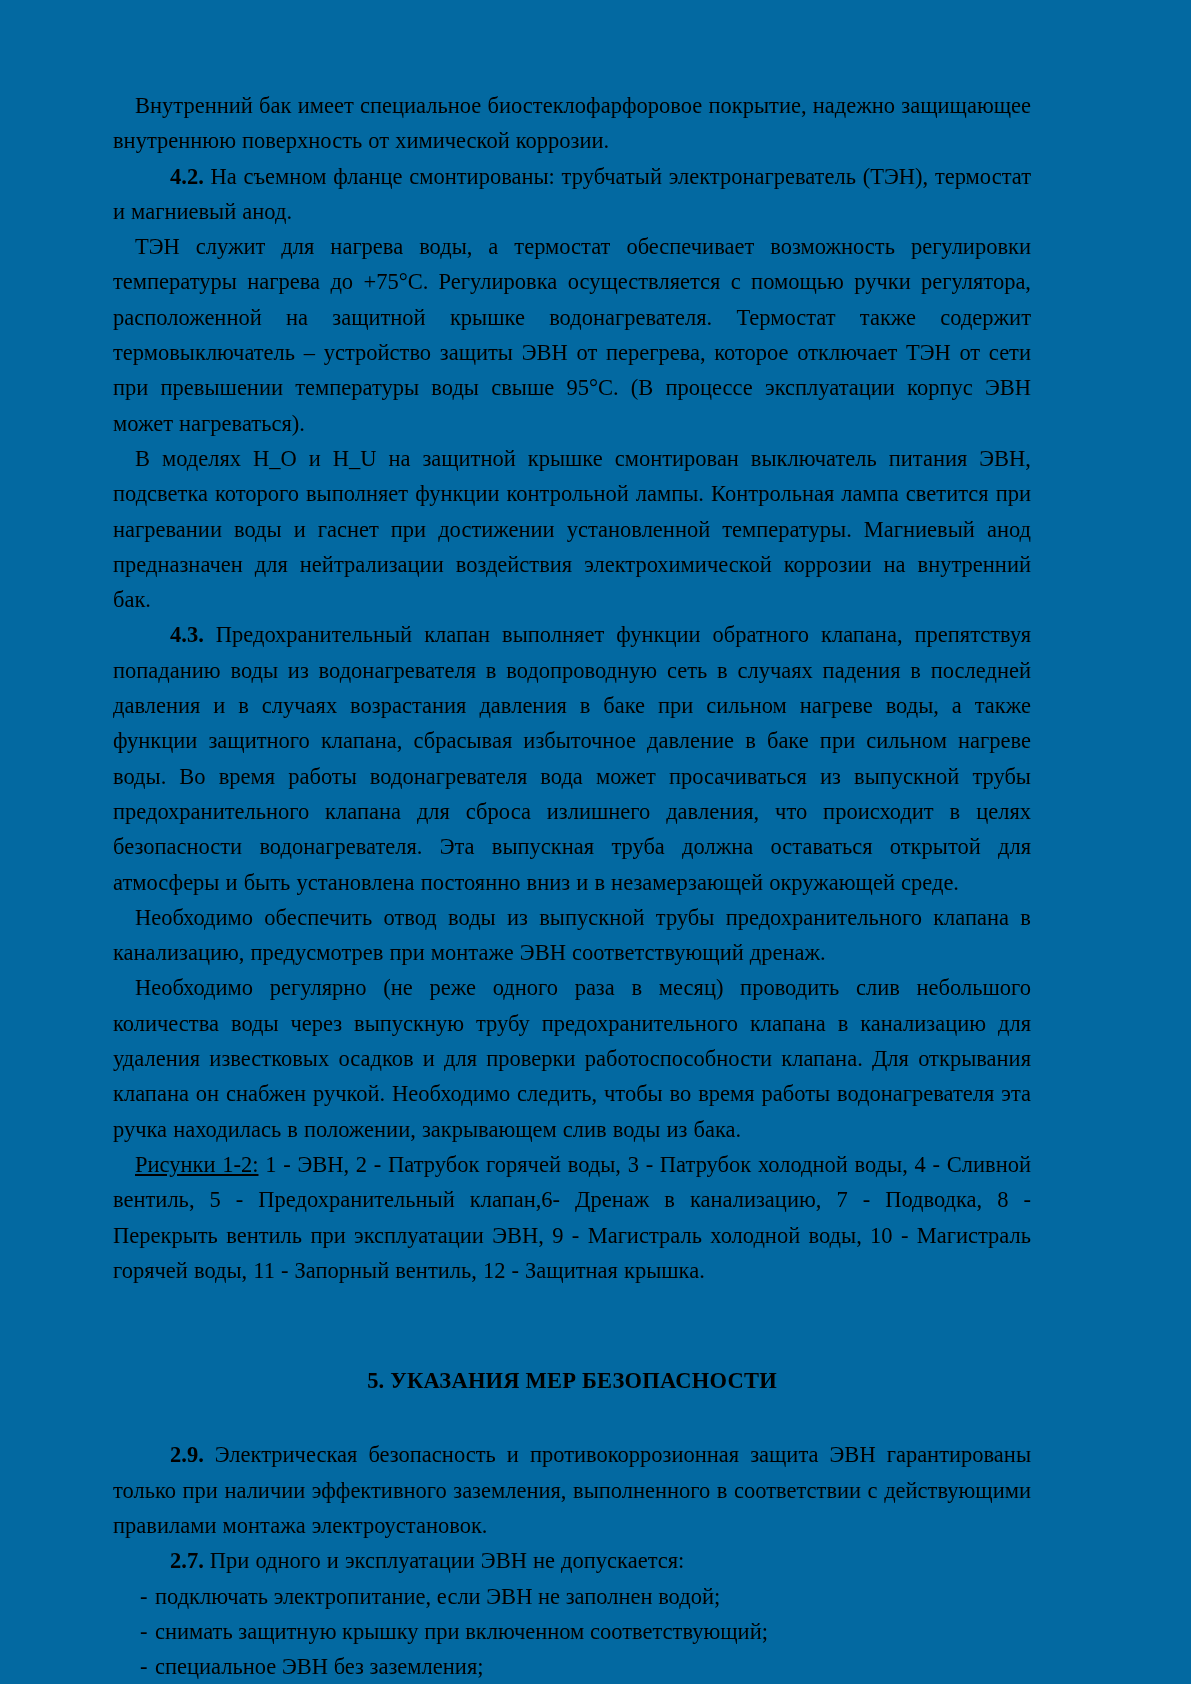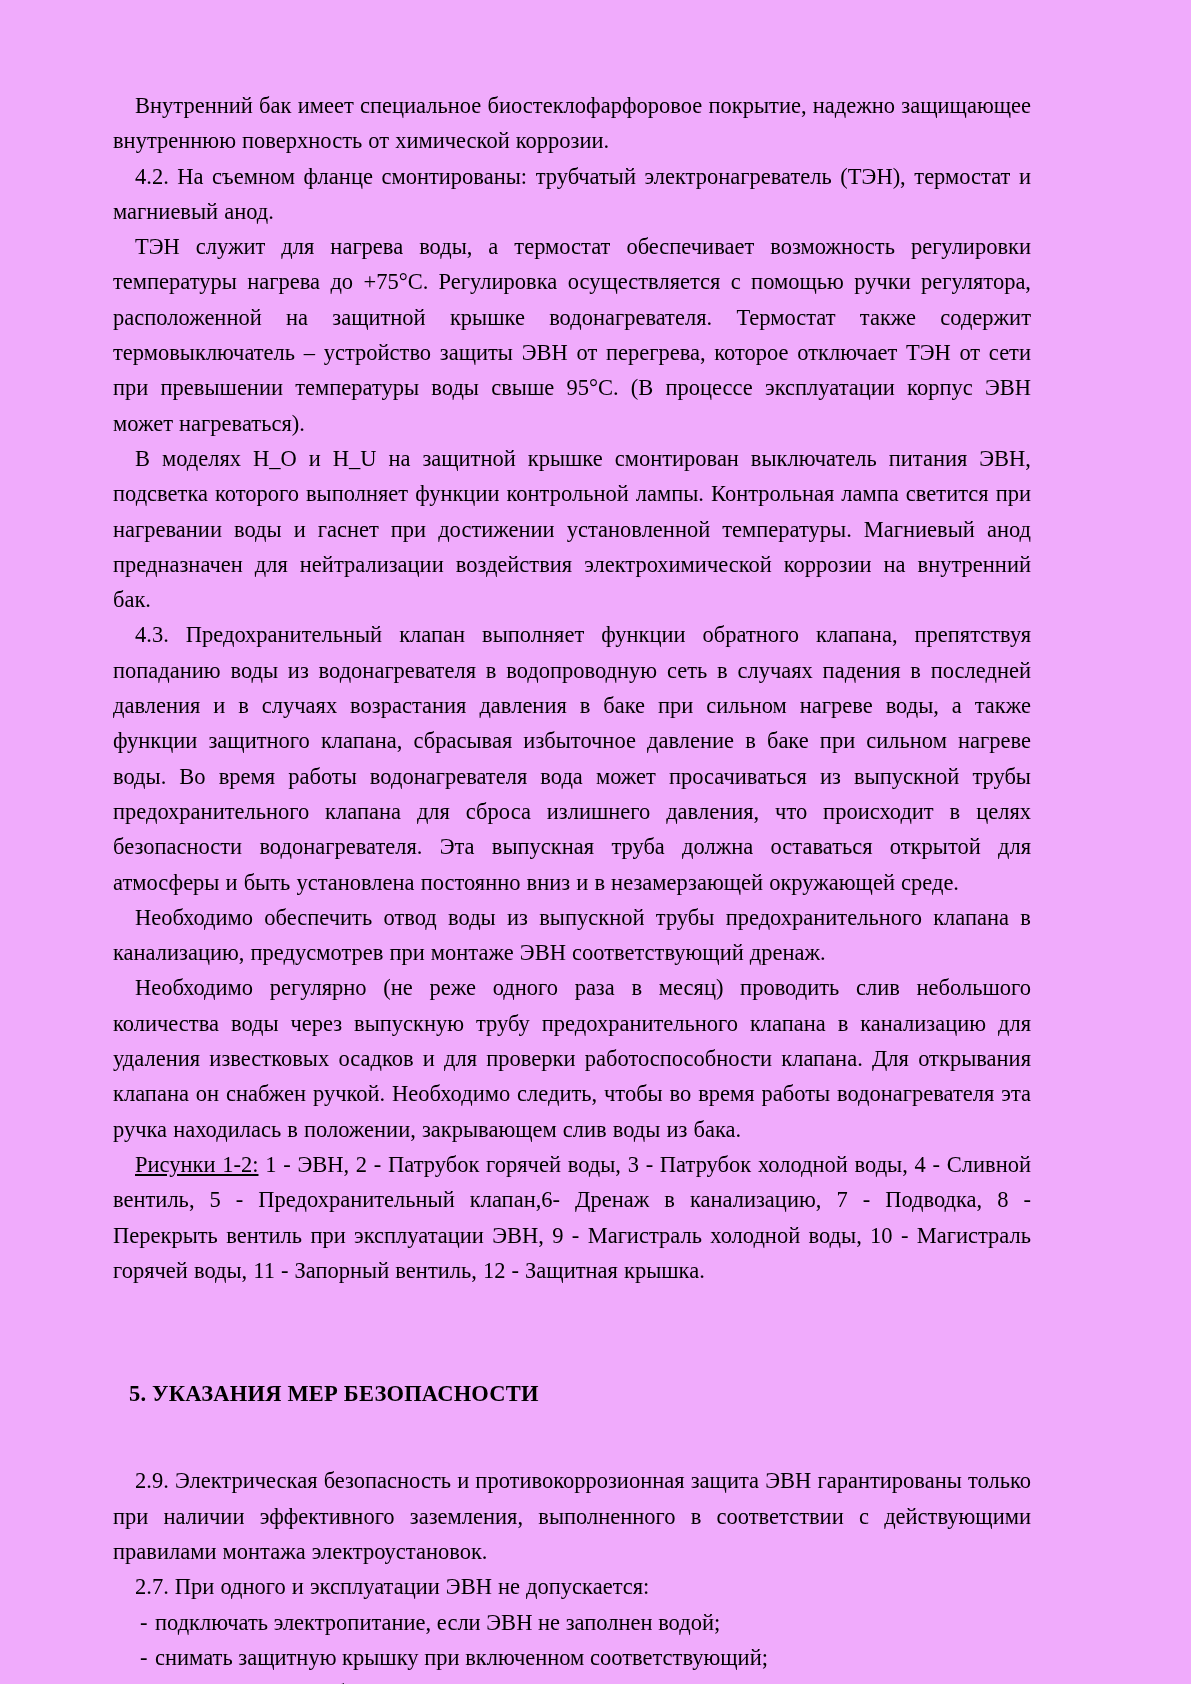--- a/index.html
+++ b/index.html
@@ -5,21 +5,21 @@
 <style>
   html, body {
     margin: 0;
     padding: 0;
     background: #ffffff;
   }
   .page {
     position: relative;
     width: 1191px;
     height: 1684px;
-    background: #f0abfc;
+    background: #0369a1;
     margin: 0 auto;
     overflow: hidden;
     font-family: "Liberation Serif", "DejaVu Serif", serif;
     color: #000000;
   }
   .content {
     position: absolute;
     left: 113px;
     top: 88px;
     width: 918px;
@@ -29,32 +29,33 @@
     padding: 0;
     text-align: justify;
     text-indent: 22px;
     font-size: 22.5px;
     line-height: 35.3px;
     -webkit-hyphens: none;
     hyphens: none;
     word-spacing: 0.02em;
   }
   .bold {
-    font-weight: normal;
+    font-weight: bold;
+    margin-left: 35px;
   }
   .uline {
     font-weight: normal;
     text-decoration: underline;
   }
   h2.section-heading {
-    margin: 16px;
+    margin: 3px;
     padding: 0;
     font-size: 22.5px;
     font-weight: bold;
-    text-align: left;
+    text-align: center;
     line-height: 35.3px;
     letter-spacing: 0.2px;
   }
   .heading-gap-top {
     height: 72px;
   }
   .heading-gap-bottom {
     height: 36px;
   }
   ul.dash-list {

